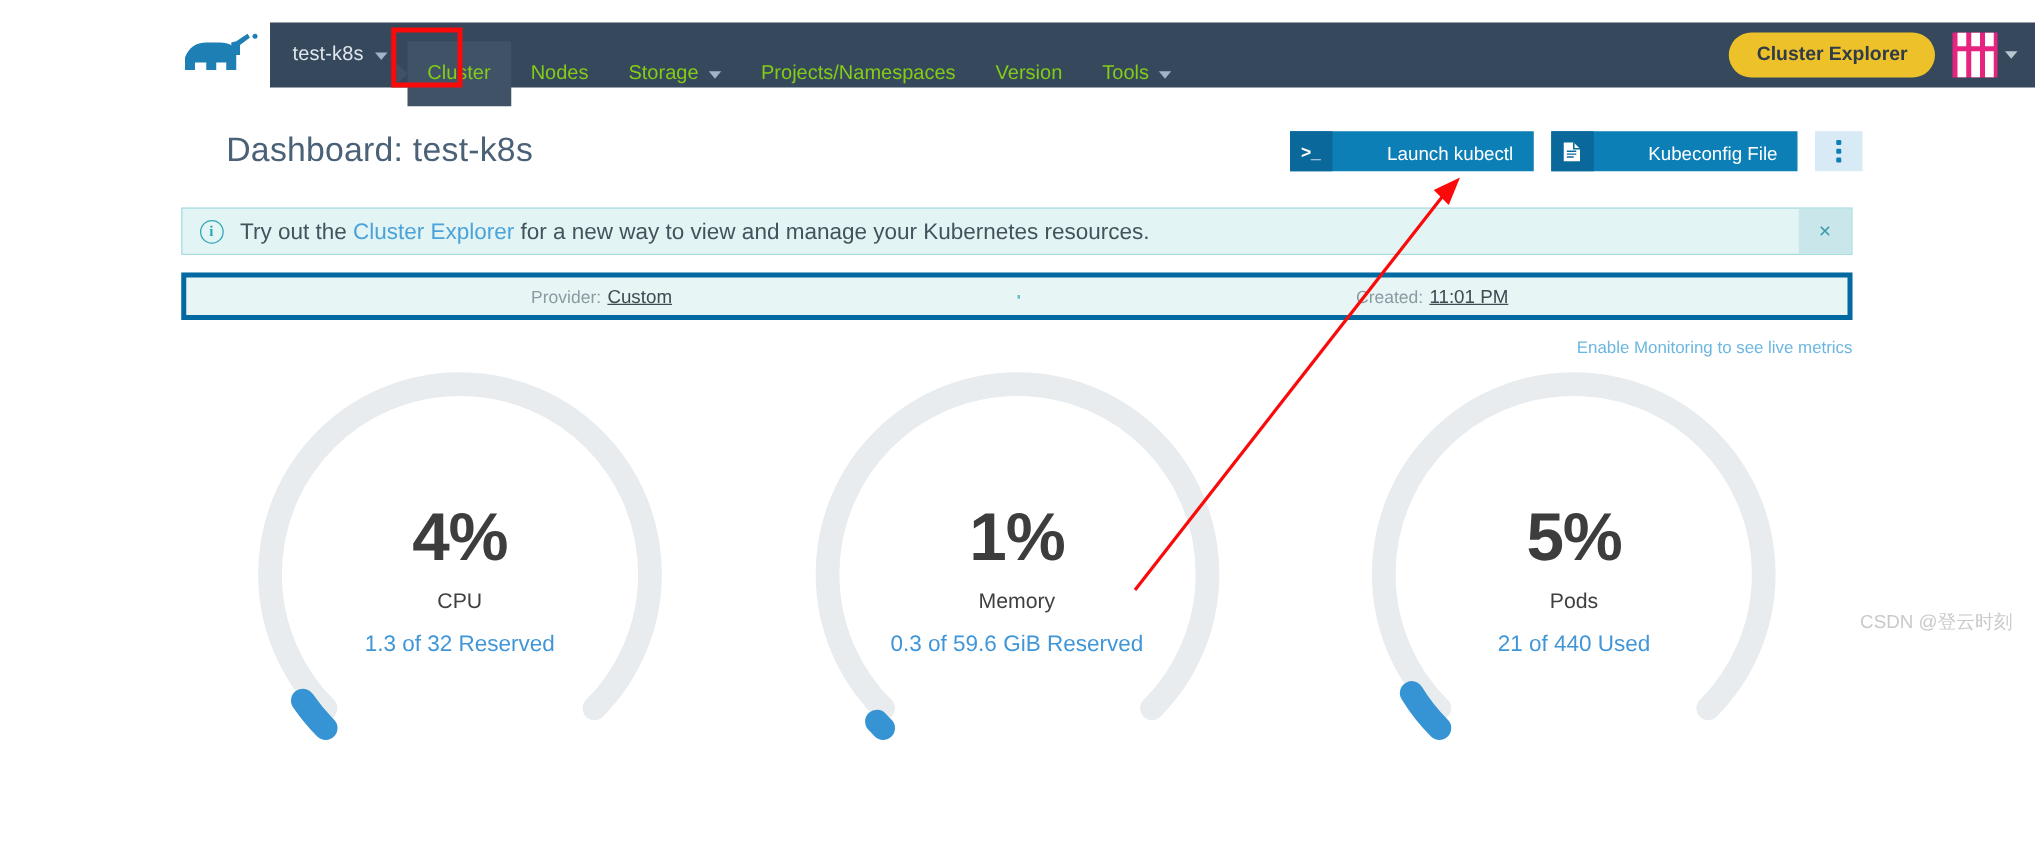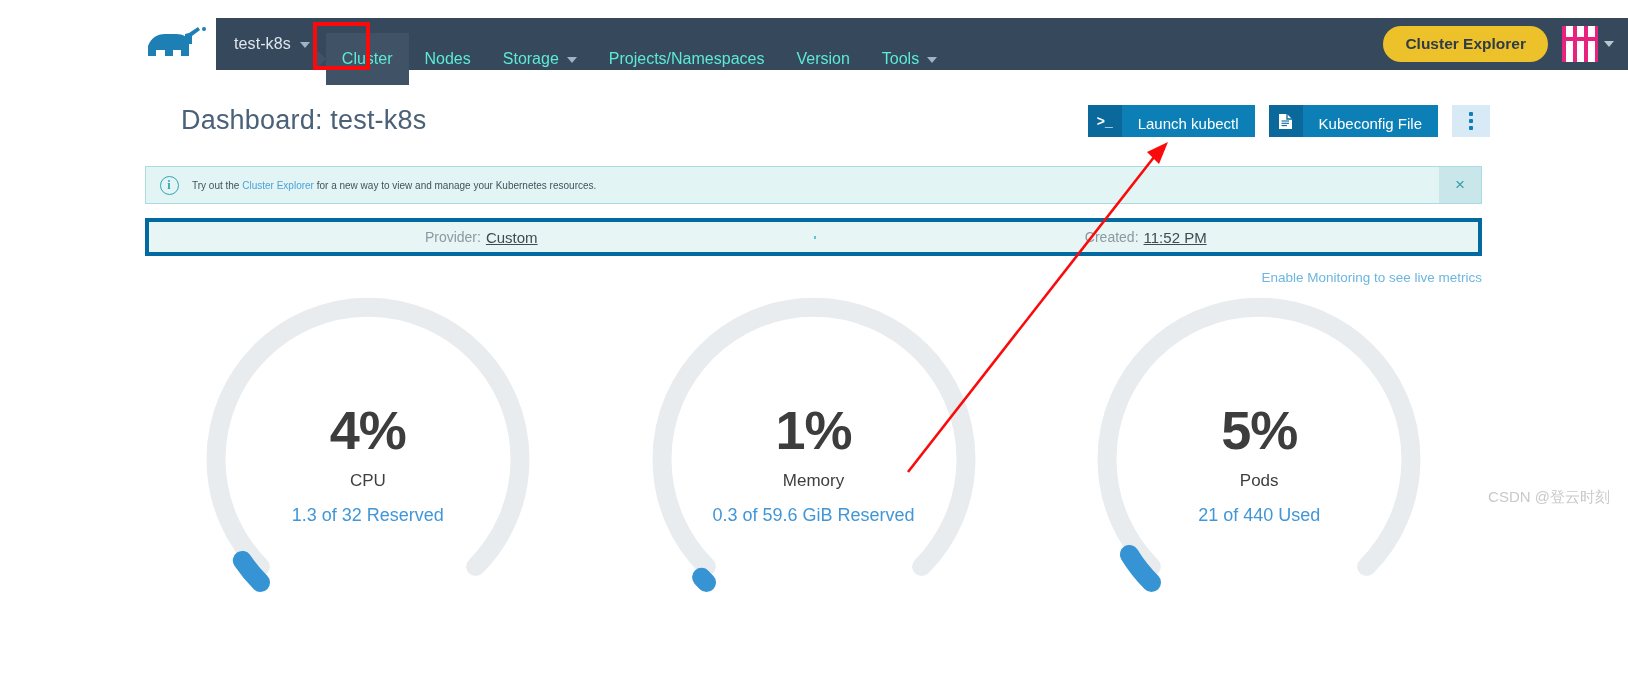--- a/index.html
+++ b/index.html
@@ -23,21 +23,21 @@
     display:flex; align-items:center; gap:9px;
     padding: 0 16px 0 18px; height:100%;
     color:#dfe6ec; font-size:16px; letter-spacing:.1px;
   }
   .caret { display:inline-block; width:0; height:0;
     border-left:5px solid transparent; border-right:5px solid transparent;
     border-top:6px solid #9fb4c7; margin-top:2px; }
   .nav-item {
     display:flex; align-items:center; gap:8px;
     height:100%; padding:0 16px;
-    color:#5eead4; font-size:16px; white-space:nowrap;margin-top:30px;
+    color:#84cc16; font-size:16px; white-space:nowrap;margin-top:30px;
   }
   .nav-item.active { background:#3f5266; position:relative; }
   .nav-item.active:before{
     content:""; position:absolute; left:-9px; top:50%;
     transform:translateY(-50%);
     width:0;height:0;border-top:9px solid transparent;
     border-bottom:9px solid transparent;border-left:9px solid #3f5266;
   }
   .logo {
     position:absolute; left:145px; top:26px; width:68px; height:38px;
@@ -79,21 +79,21 @@
   .act-btn{
     display:flex; align-items:stretch; height:32px;
     border:none; cursor:pointer; color:#fff;
     background:#0c7fb7; font-size:15px;
   }
   .act-btn .ico{
     background:#0a689a; width:34px;
     display:flex; align-items:center; justify-content:center;
     font-size:14px; font-weight:bold;
   }
-  .act-btn .lbl{ display:flex;align-items:center; padding:18px 16px; white-space:nowrap;}
+  .act-btn .lbl{ display:flex;align-items:center; padding:18px 16px; white-space:nowrap;margin-left:28px;}
   .kebab{
     width:38px;height:32px;background:#d7eaf5;border:none;cursor:pointer;
     display:flex;flex-direction:column;align-items:center;justify-content:center;gap:3px;
   }
   .kebab span{ width:4px;height:4px;background:#0c7fb7;border-radius:1px;}
 
   
   .banner{
     position:absolute; left:145px; top:166px; width:1337px; height:38px;
     background:#e3f4f4; border:1px solid #a9dce0;
@@ -101,21 +101,21 @@
   }
   .banner-ico{
     width:46px; display:flex;align-items:center;justify-content:center;
     color:#2fa6b5; font-size:17px;
   }
   .banner-ico .circ{
     width:19px;height:19px;border:1.6px solid #2fa6b5;border-radius:50%;
     display:flex;align-items:center;justify-content:center;
     font-size:12px;font-weight:bold;font-family:"Liberation Serif",serif;
   }
-  .banner-text{ font-size:10px; color:#44525c; }
+  .banner-text{ font-size:18px; color:#44525c; }
   .banner-text a{ color:#4ba3d8; text-decoration:none;}
   .banner-close{
     margin-left:auto; width:42px; height:100%;
     background:#c9e7ea; border:none; cursor:pointer;
     color:#3c9ba8; font-size:17px;
     display:flex;align-items:center;justify-content:center;
   }
 
   
   .meta{
@@ -253,21 +253,21 @@
     <button class="banner-close">×</button>
   </div>
 
   <div class="meta">
     <div class="meta-cell">
       <span class="meta-label">Provider:</span>
       <span class="meta-value">Custom</span>
     </div>
     <div class="meta-cell">
       <span class="meta-label">Created:</span>
-      <span class="meta-value">11:52 PM</span>
+      <span class="meta-value">11:01 PM</span>
     </div>
   </div>
 
   <a class="monitor-link" href="#">Enable Monitoring to see live metrics</a>
 
   <div class="gauges">
     <div class="gauge">
       <svg width="360" height="330" viewBox="0 0 360 330">
         <path d="M 72.4 271.6 A 152 152 0 1 1 287.6 271.6" fill="none" stroke="#e8ecee" stroke-width="19" stroke-linecap="round"></path>
         <path id="arc-cpu" fill="none" stroke="#3694d4" stroke-width="19" stroke-linecap="round" d="M 72.51976925964479 287.48023074035524 A 152 152 0 0 1 54.28375271026658 265.4366734335238"></path>

